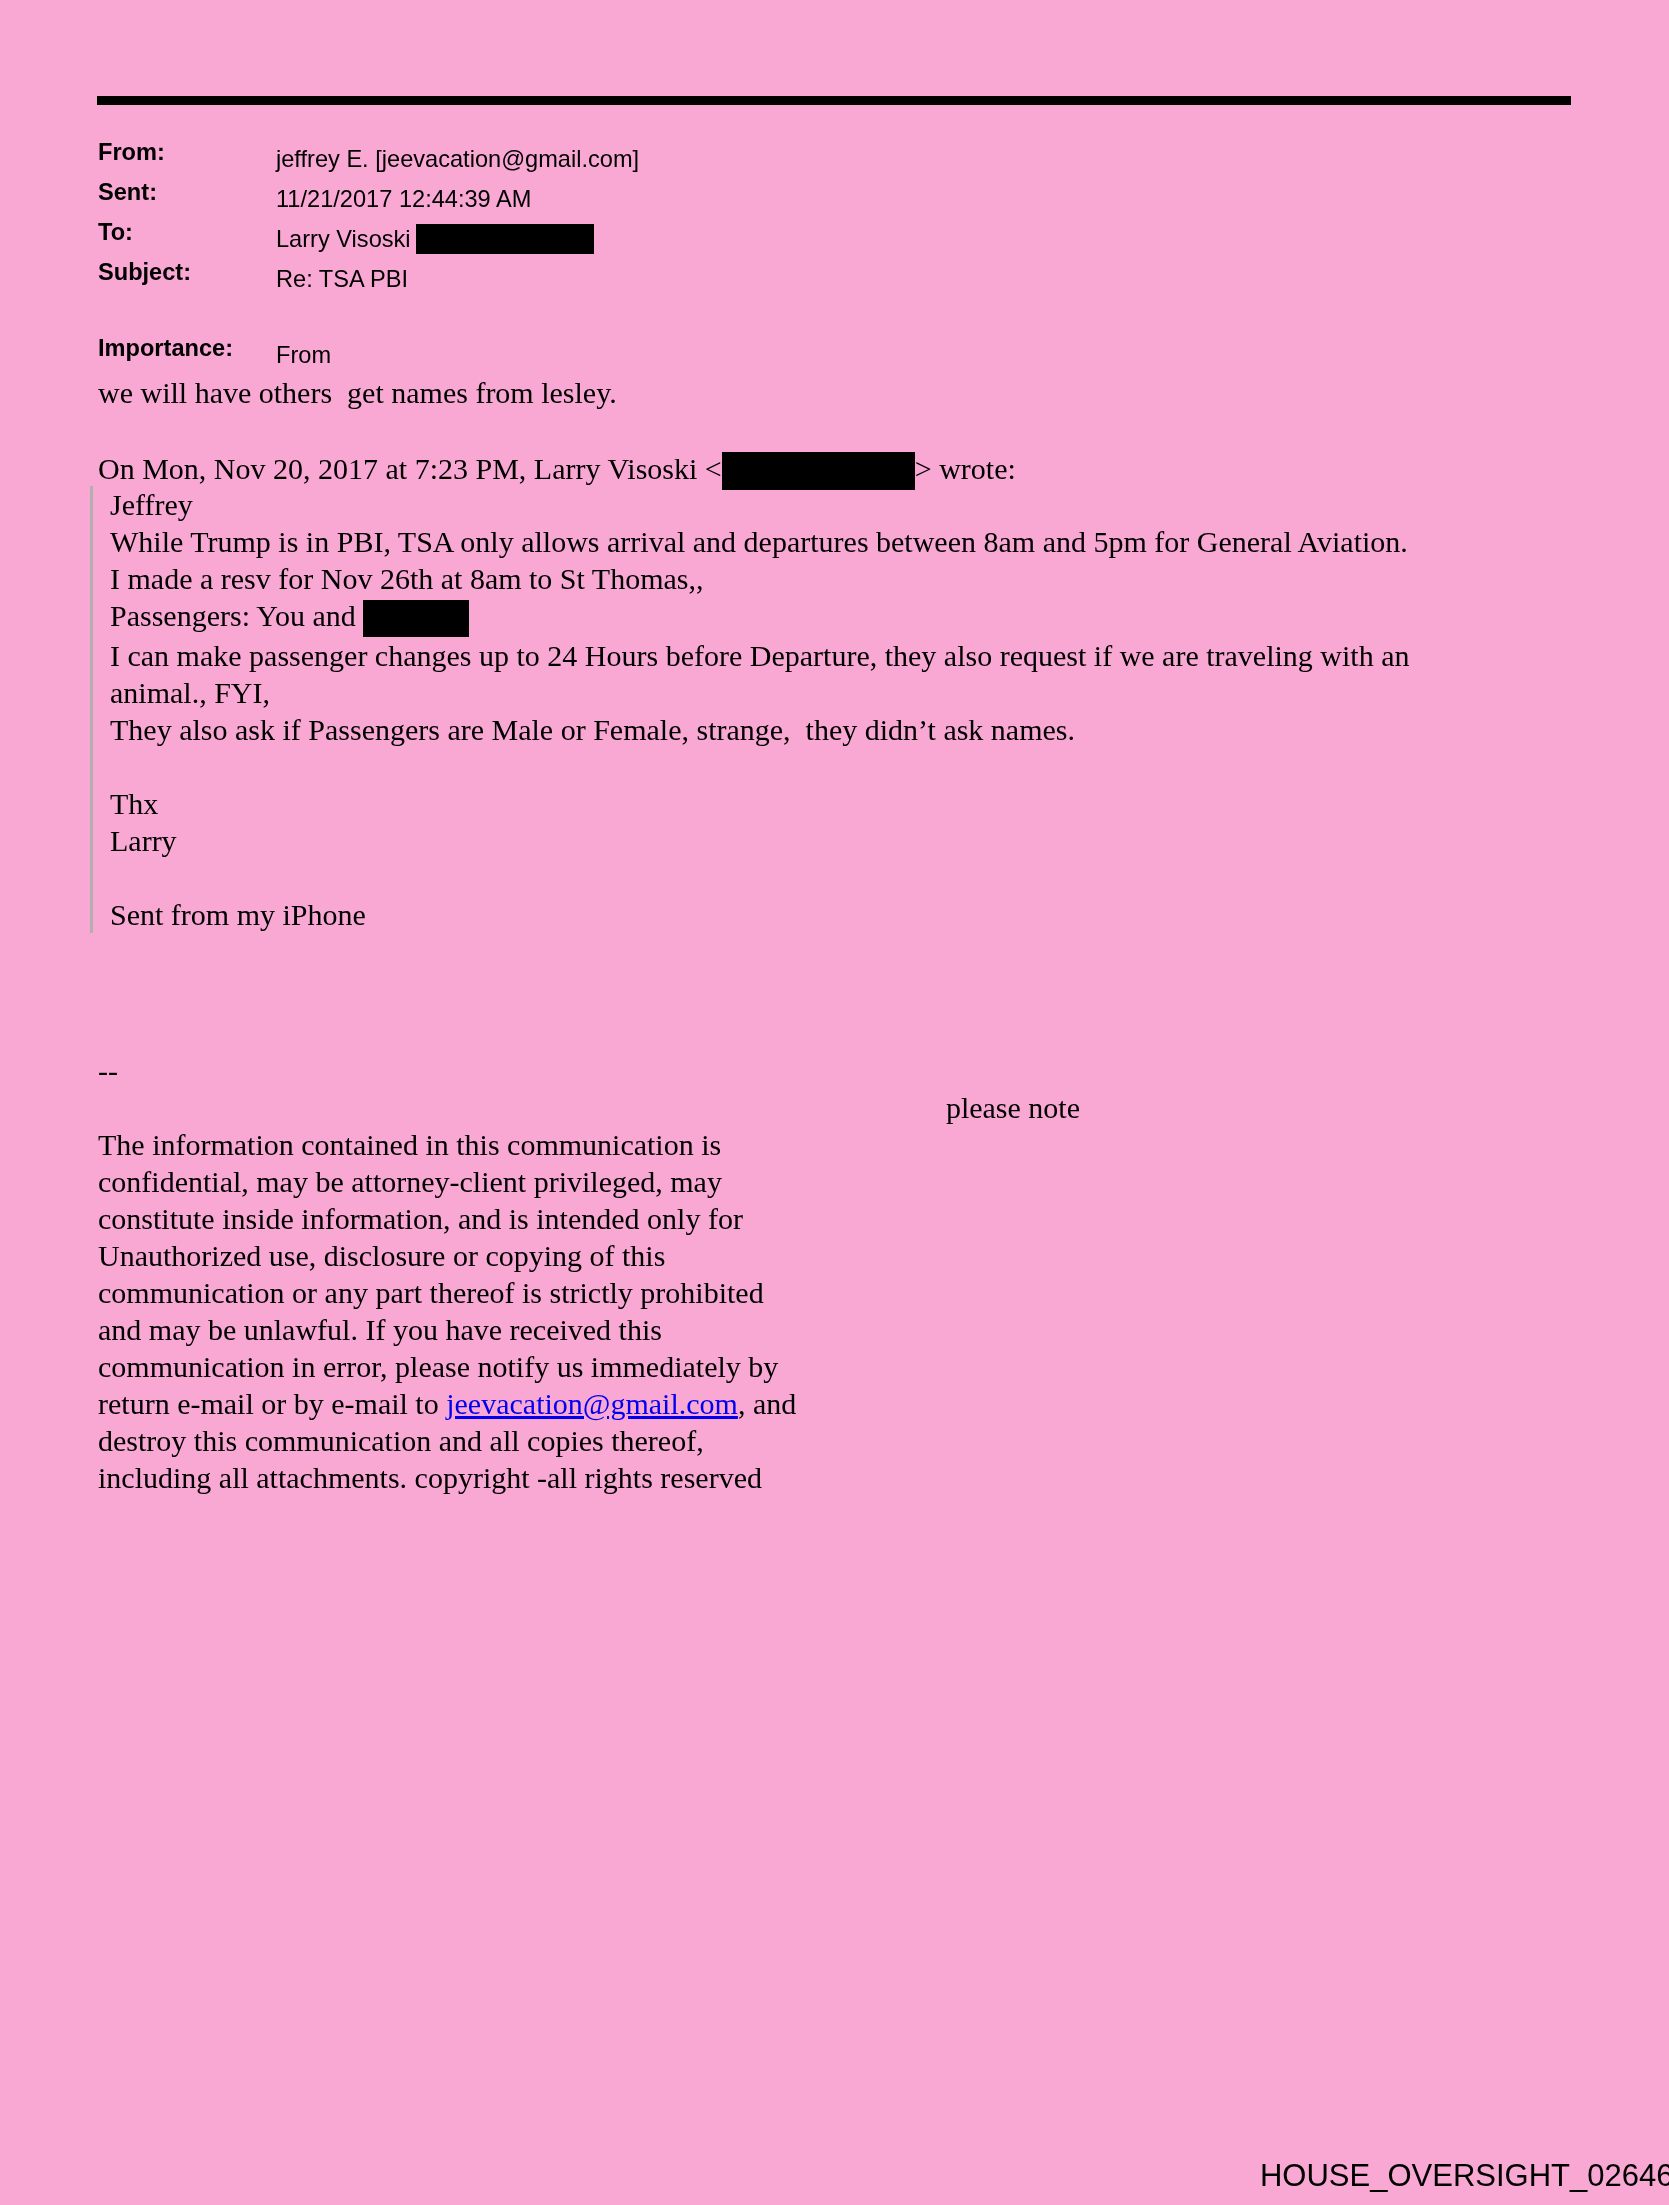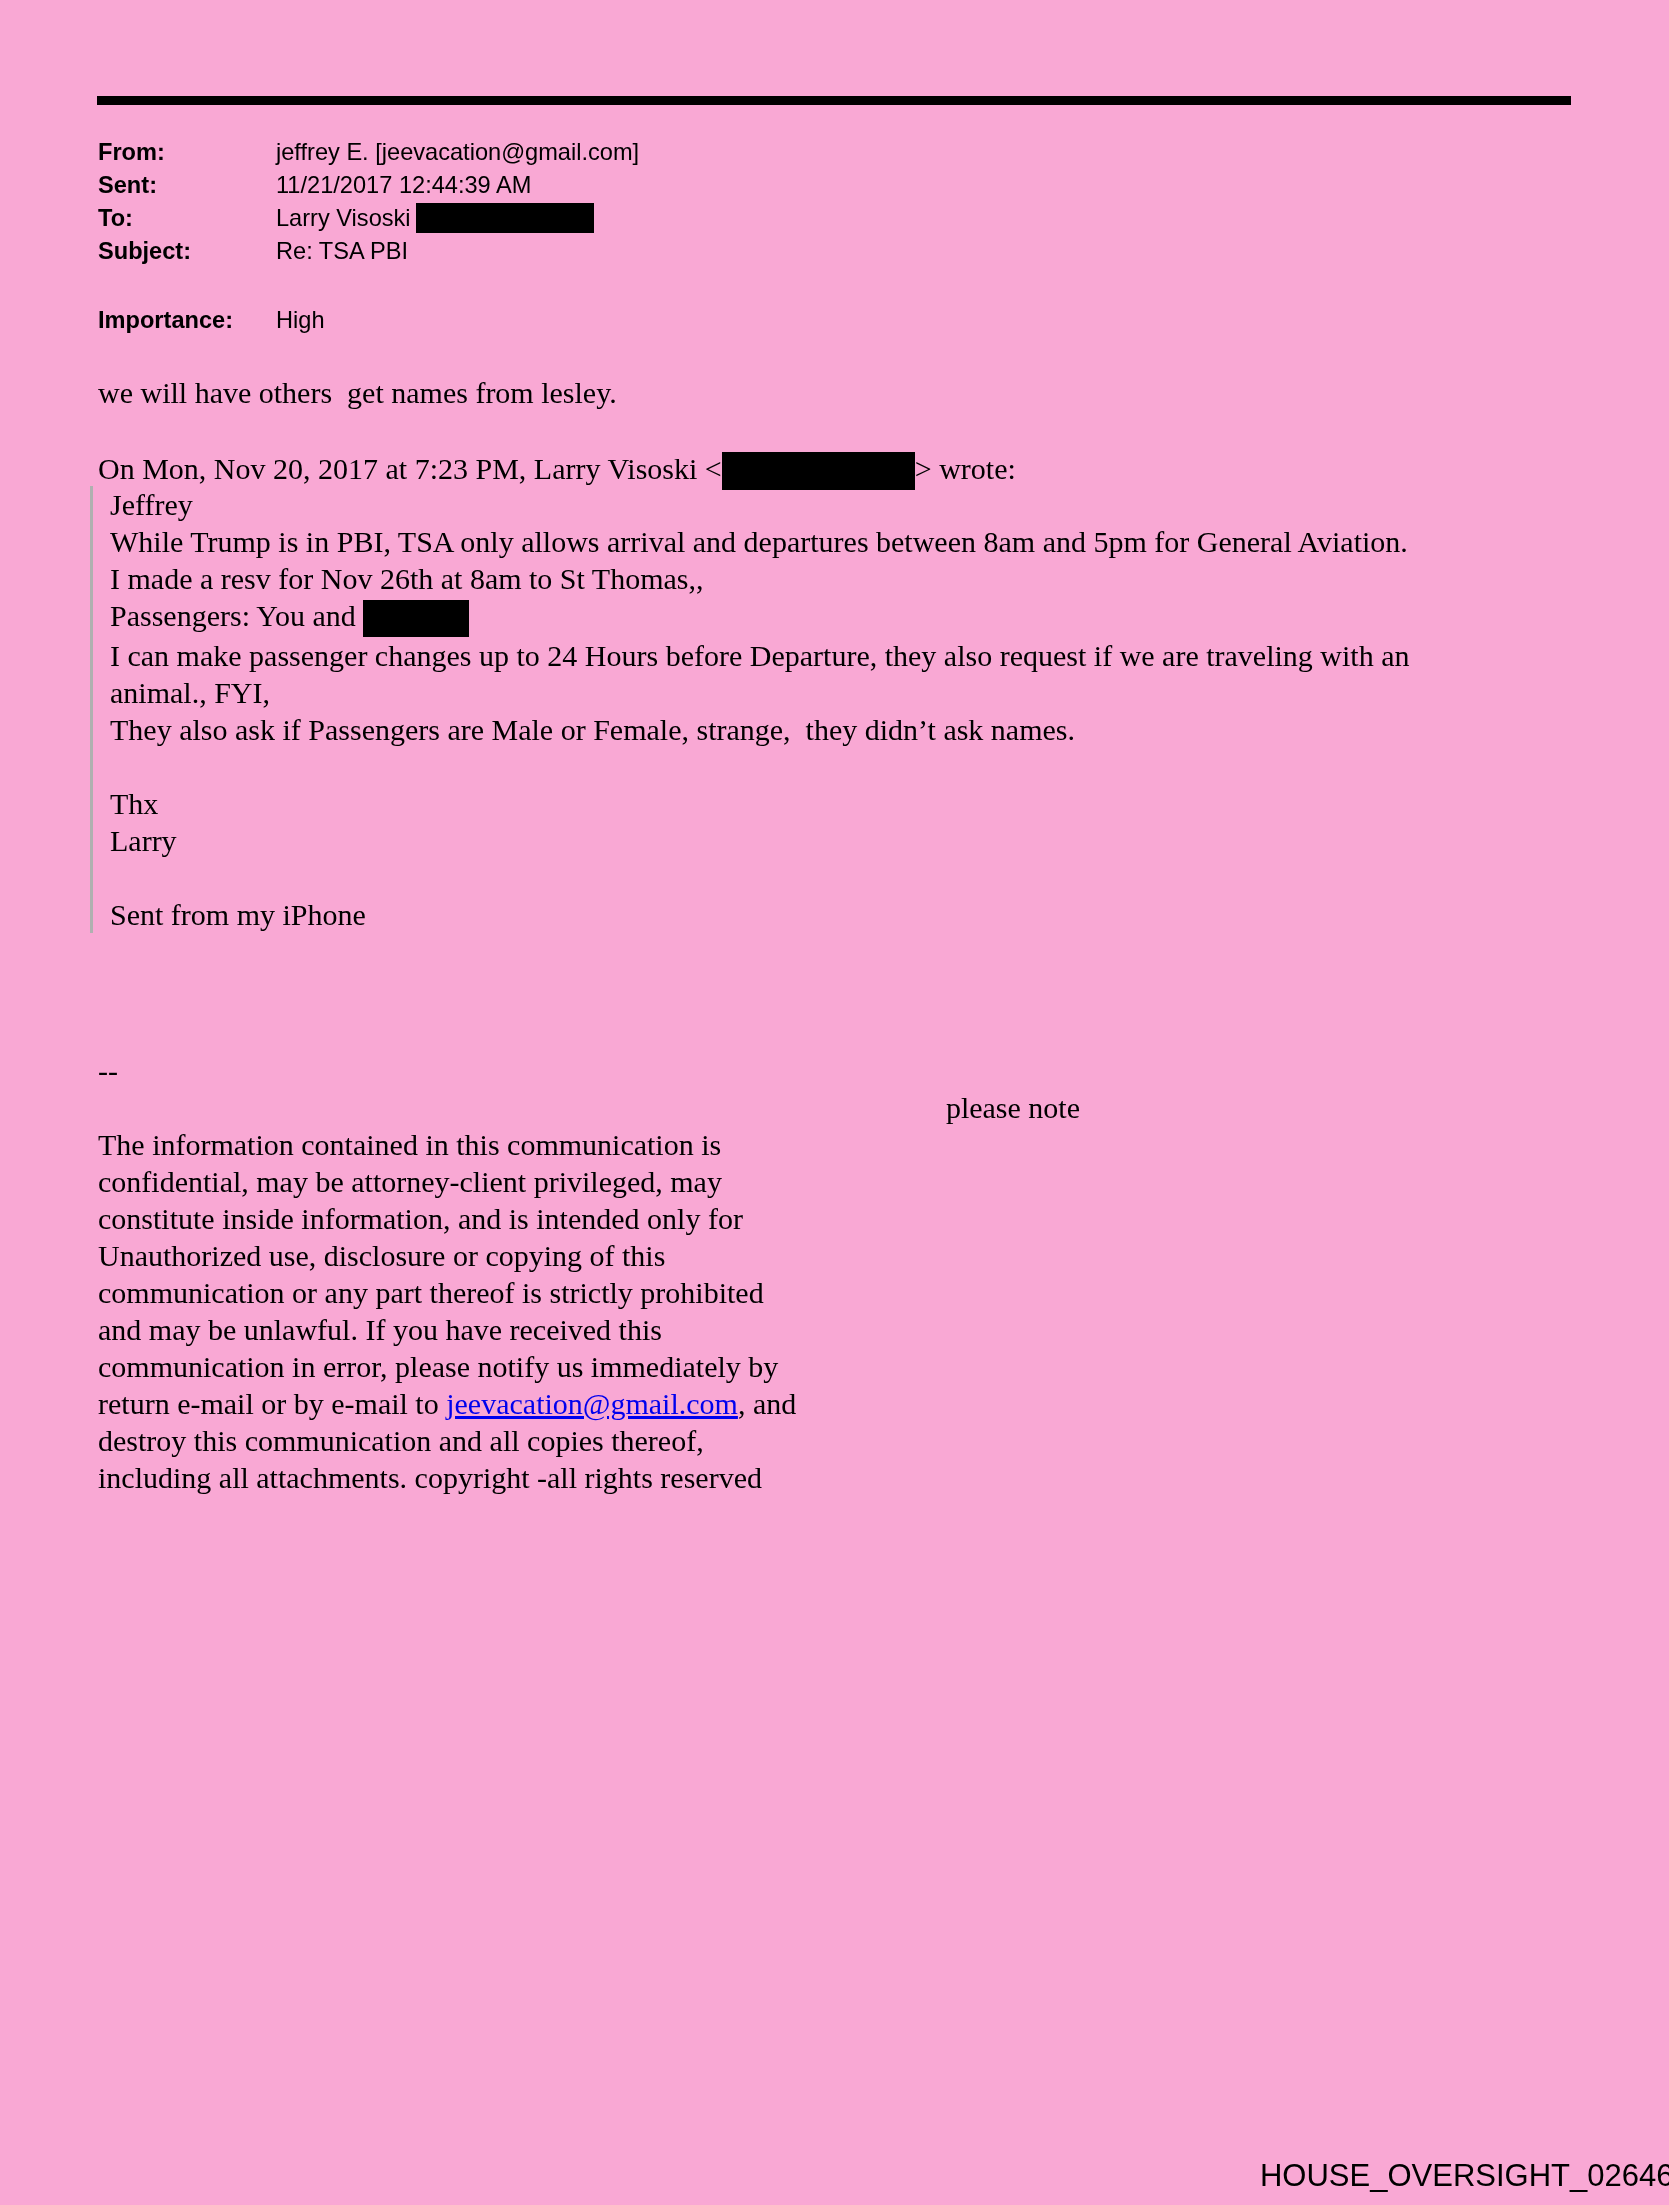--- a/index.html
+++ b/index.html
@@ -37,21 +37,21 @@
     font-size: 23.6px;
     line-height: 33px;
   }
   .hrow { display: flex; }
   .hrow.importance { margin-top: 36px; }
   .hlabel {
     width: 178px;
     font-weight: bold;
     flex: 0 0 auto;
   }
-  .hvalue { white-space: pre; }
+  .hvalue { white-space: pre; margin-top: 7px; }
 
   
   .redaction {
     display: inline-block;
     background: #000000;
   }
   .redaction-to   { width: 178px; height: 30px; vertical-align: -6.5px; margin-left: 5.2px; }
   .redaction-reply { width: 193px; height: 38px; vertical-align: -10.5px; }
   .redaction-passenger { width: 106px; height: 37px; vertical-align: -10.5px; }
 
@@ -135,21 +135,21 @@
     <div class="hrow">
       <span class="hlabel">To:</span>
       <span class="hvalue"><span>Larry Visoski</span><span class="redaction redaction-to"></span></span>
     </div>
     <div class="hrow">
       <span class="hlabel">Subject:</span>
       <span class="hvalue">Re: TSA PBI</span>
     </div>
     <div class="hrow importance">
       <span class="hlabel">Importance:</span>
-      <span class="hvalue">High</span>
+      <span class="hvalue">From</span>
     </div>
   </div>
 
   <div class="intro">we will have others  get names from lesley.</div>
 
   <div class="reply-header"><span>On Mon, Nov 20, 2017 at 7:23 PM, Larry Visoski &lt;</span><span class="redaction redaction-reply"></span><span>&gt; wrote:</span></div>
 
   <div class="quote">
     <div class="qline">Jeffrey</div>
     <div class="qline">While Trump is in PBI, TSA only allows arrival and departures between 8am and 5pm for General Aviation.</div>

